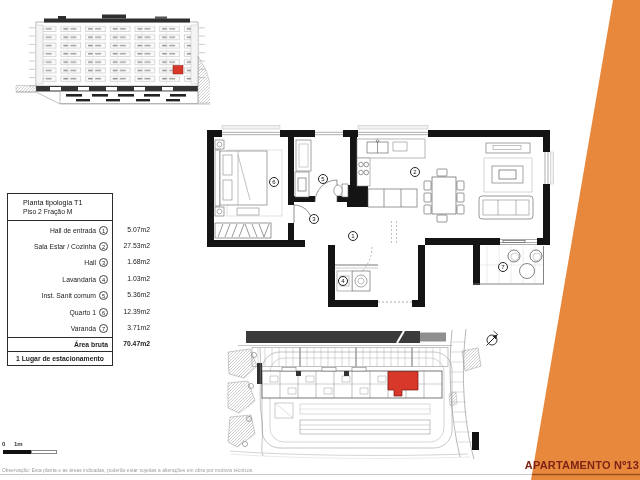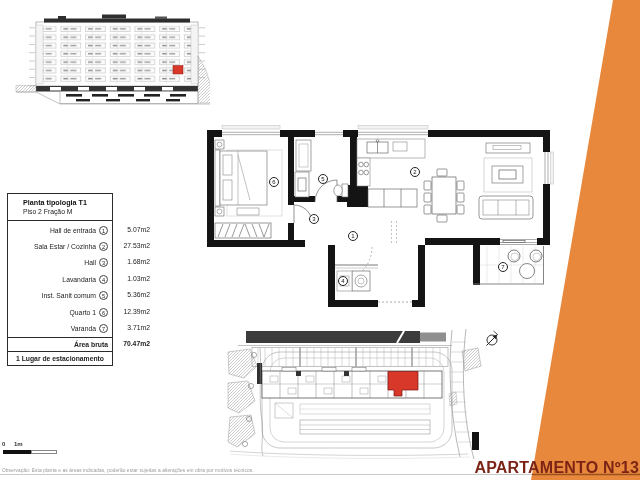--- a/index.html
+++ b/index.html
@@ -3,39 +3,39 @@
 <meta charset="utf-8">
 <style>
   * { margin:0; padding:0; box-sizing:border-box; }
   html,body { width:640px; height:480px; }
   body { position:relative; background:#ffffff; font-family:"Liberation Sans", sans-serif; overflow:hidden; color:#222; }
   .abs { position:absolute; }
 
   
   .area-table { left:7px; top:193px; width:106px; height:173px; border:1px solid #2b2b2b; background:#fff; }
   .tbl-title { height:27px; border-bottom:1px solid #2b2b2b; padding:4px 0 0 15px; }
-  .tbl-title .t1 { font-size:7.2px; font-weight:bold; color:#111; }
+  .tbl-title .t1 { font-size:7.2px; font-weight:normal; color:#111; }
   .tbl-title .t2 { font-size:6.8px; color:#222; margin-top:1px; }
   .tbl-rows { position:absolute; top:28px; left:0; right:0; }
   .tbl-row { height:16.4px; display:flex; align-items:center; justify-content:flex-end; gap:3px; padding-right:4px; }
   .row-label { font-size:6.8px; color:#222; }
   .num-circle { width:9px; height:9px; border:0.7px solid #444; border-radius:50%; font-size:5.6px; line-height:8px; text-align:center; color:#222; background:#fff; flex:0 0 auto; }
   .tbl-total { position:absolute; left:0; right:0; top:143px; height:15px; border-top:1px solid #2b2b2b; border-bottom:1px solid #2b2b2b; display:flex; align-items:center; justify-content:flex-end; padding-right:4px; font-size:6.8px; font-weight:bold; }
   .tbl-parking { position:absolute; left:0; right:0; bottom:0; height:13px; display:flex; align-items:center; justify-content:center; font-size:6.8px; font-weight:bold; }
   .area-values { left:114px; top:221px; width:36px; }
   .val-row { height:16.4px; display:flex; align-items:center; justify-content:flex-end; font-size:6.8px; }
   .val-total { position:absolute; left:114px; top:336px; width:36px; height:15px; display:flex; align-items:center; justify-content:flex-end; font-size:6.8px; font-weight:bold; }
 
   
   .plan-label { width:10px; height:10px; border:0.8px solid #222; border-radius:50%; background:#fff; font-size:6px; line-height:9px; text-align:center; color:#111; z-index:5; }
 
   
   .hline { left:0; top:474px; width:640px; height:1px; background:#c9c9c9; }
   .disclaimer { left:2px; top:468px; font-size:4.8px; color:#9a9a9a; letter-spacing:0.1px; white-space:nowrap; }
-  .apt-label { right:1px; top:459px; font-size:16px; font-weight:bold; color:#7C2416; letter-spacing:0.2px; z-index:10; }
+  .apt-label { right:1px; top:459px; font-size:11px; font-weight:bold; color:#7C2416; letter-spacing:0.2px; z-index:10; }
 
   
   .sb-0 { left:2px; top:441px; font-size:6px; font-weight:bold; color:#333; }
   .sb-1m { left:14px; top:441px; font-size:6px; font-weight:bold; color:#333; }
   .sb-black { left:3px; top:450px; width:28px; height:4px; background:#111; }
   .sb-white { left:31px; top:450px; width:26px; height:4px; background:#fff; border:0.7px solid #888; }
 
   svg { display:block; }
 </style>
 </head>

